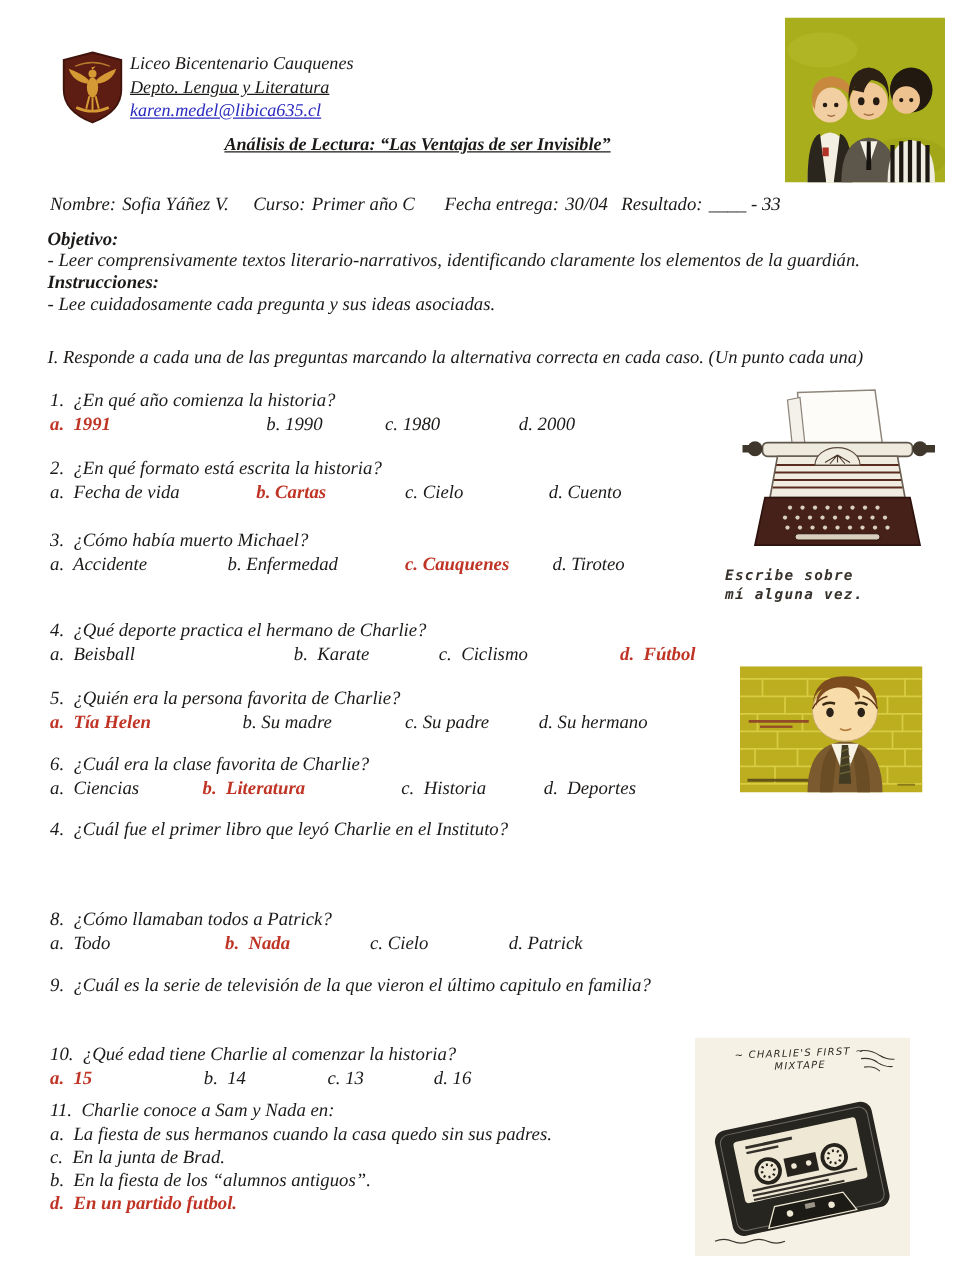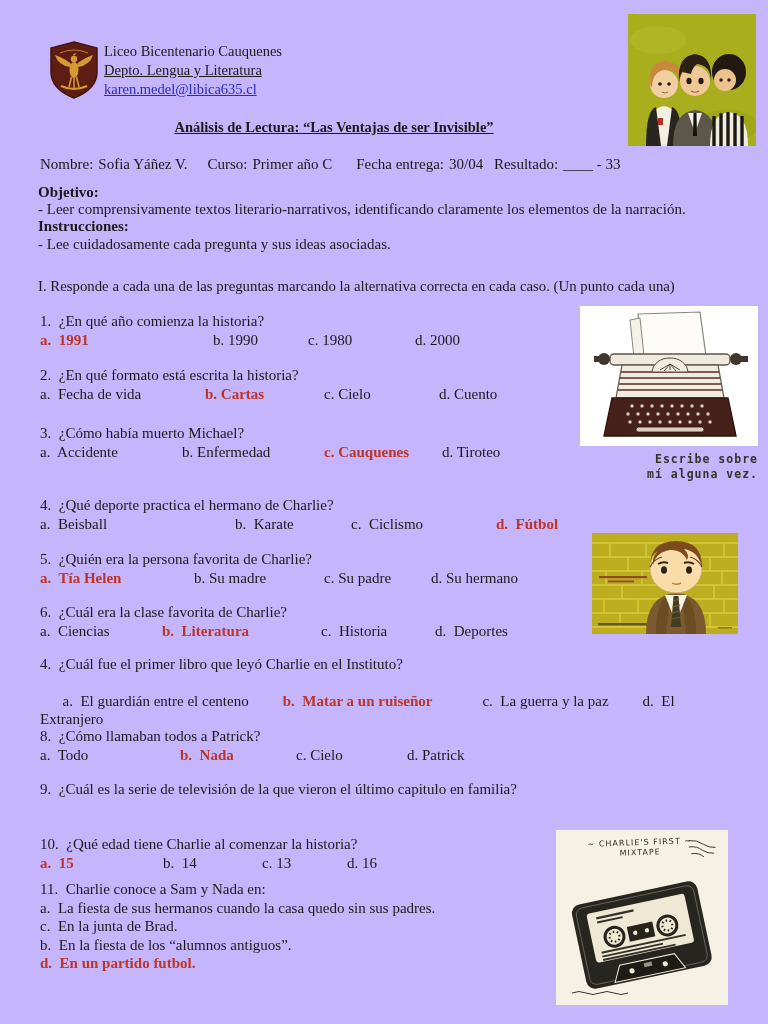--- a/index.html
+++ b/index.html
@@ -1,25 +1,25 @@
 <!DOCTYPE html>
 <html><head>
 <meta charset="utf-8">
 <style>
   html,body{margin:0;padding:0;background:#e8e8e8;}
-  .page{position:relative;width:768px;height:1024px;background:#c4b5fd;margin:0 auto;
-        font-family:"Liberation Serif","DejaVu Serif",serif;color:#1c1a18;overflow:hidden;}
+  .page{position:relative;width:768px;height:1024px;background:#ffffff;margin:0 auto;
+        font-family:"Liberation Serif","DejaVu Serif",serif;color:#1c1a18;overflow:hidden;font-style:italic;}
   .abs{position:absolute;}
   
   .hdr-text{position:absolute;left:104px;top:42px;font-size:14.5px;line-height:19px;}
   .hdr-line{white-space:nowrap;}
   .u{text-decoration:underline;}
   .email-link{color:#2a2ac0;text-decoration:underline;}
   
-  .title{position:absolute;left:0;top:119px;width:668px;text-align:center;
+  .title{position:absolute;left:0;top:108px;width:668px;text-align:center;
          font-weight:bold;font-size:14.5px;}
   .title span{text-decoration:underline;}
   
   .meta{position:absolute;left:40px;top:156px;font-size:15px;white-space:nowrap;}
   .meta .lbl{margin-right:5px;}
   .gap14{margin-right:16px;} .gap18{margin-right:20px;} .gap6{margin-right:7px;}
   
   .intro{position:absolute;left:38px;top:184px;font-size:15px;line-height:17.2px;width:700px;}
   .b{font-weight:bold;}
   .sec1{position:absolute;left:38px;top:278px;font-size:14.8px;white-space:nowrap;}
@@ -27,21 +27,21 @@
   .q{position:absolute;left:40px;width:706px;font-size:15px;}
   .qline{white-space:pre;line-height:19px;}
   .opts{display:flex;line-height:19px;white-space:pre;}
   .opt{flex:0 0 auto;}
   .opts7{line-height:18px;white-space:pre-wrap;width:676px;}
   .optline{line-height:18.4px;white-space:pre;}
   .correct{color:#bf3425;font-weight:bold;}
   
   .imgbox{position:absolute;}
   .tw-caption{font-family:"DejaVu Sans Mono",monospace;font-size:11.5px;font-weight:bold;
-              color:#37322c;text-align:right;line-height:15px;letter-spacing:1px;margin-top:2px;}
+              color:#37322c;text-align:left;line-height:15px;letter-spacing:1px;margin-top:2px;}
   .mix-caption{position:absolute;left:24px;top:8px;width:120px;text-align:center;
                font-family:"DejaVu Sans",sans-serif;font-size:8px;letter-spacing:1px;
                color:#2e2b25;transform:rotate(-2deg);line-height:10px;}
 </style>
 </head>
 <body>
 
 <div class="page">
 
   <div class="abs" style="left:48px;top:40px;">
@@ -107,21 +107,21 @@
 
   <div class="meta">
     <span class="lbl">Nombre:</span><span class="gap14">Sofia Yáñez V.</span>
     <span class="lbl">Curso:</span><span class="gap18">Primer año C</span>
     <span class="lbl">Fecha entrega:</span><span class="gap6">30/04</span>
     <span class="lbl">Resultado:</span><span>____ - 33</span>
   </div>
 
   <div class="intro">
     <div class="b">Objetivo:</div>
-    <div>- Leer comprensivamente textos literario-narrativos, identificando claramente los elementos de la narración.</div>
+    <div>- Leer comprensivamente textos literario-narrativos, identificando claramente los elementos de la guardián.</div>
     <div class="b">Instrucciones:</div>
     <div>- Lee cuidadosamente cada pregunta y sus ideas asociadas.</div>
   </div>
 
   <div class="sec1">I.  Responde a cada una de las preguntas marcando la alternativa correcta en cada caso. (Un punto cada una)</div>
 
   <div class="q" style="top:312px">
     <div class="qline">1.  ¿En qué año comienza la historia?</div>
     <div class="opts">
       <span class="opt correct" style="flex-basis:173px">a.  1991</span>
@@ -176,23 +176,20 @@
     <div class="opts">
       <span class="opt" style="flex-basis:122px">a.  Ciencias</span>
       <span class="opt correct" style="flex-basis:159px">b.  Literatura</span>
       <span class="opt" style="flex-basis:114px">c.  Historia</span>
       <span class="opt">d.  Deportes</span>
     </div>
   </div>
 
   <div class="q" style="top:655px">
     <div class="qline">4.  ¿Cuál fue el primer libro que leyó Charlie en el Instituto?</div>
-    <div class="opts7">
-      <span style="margin-right:34px">a.  El guardián entre el centeno</span><span style="margin-right:50px" class="correct">b.  Matar a un ruiseñor</span><span style="margin-right:34px">c.  La guerra y la paz</span><span>d.  El Extranjero</span>
-    </div>
   </div>
 
   <div class="q" style="top:727px">
     <div class="qline">8.  ¿Cómo llamaban todos a Patrick?</div>
     <div class="opts">
       <span class="opt" style="flex-basis:140px">a.  Todo</span>
       <span class="opt correct" style="flex-basis:116px">b.  Nada</span>
       <span class="opt" style="flex-basis:111px">c. Cielo</span>
       <span class="opt">d. Patrick</span>
     </div>

